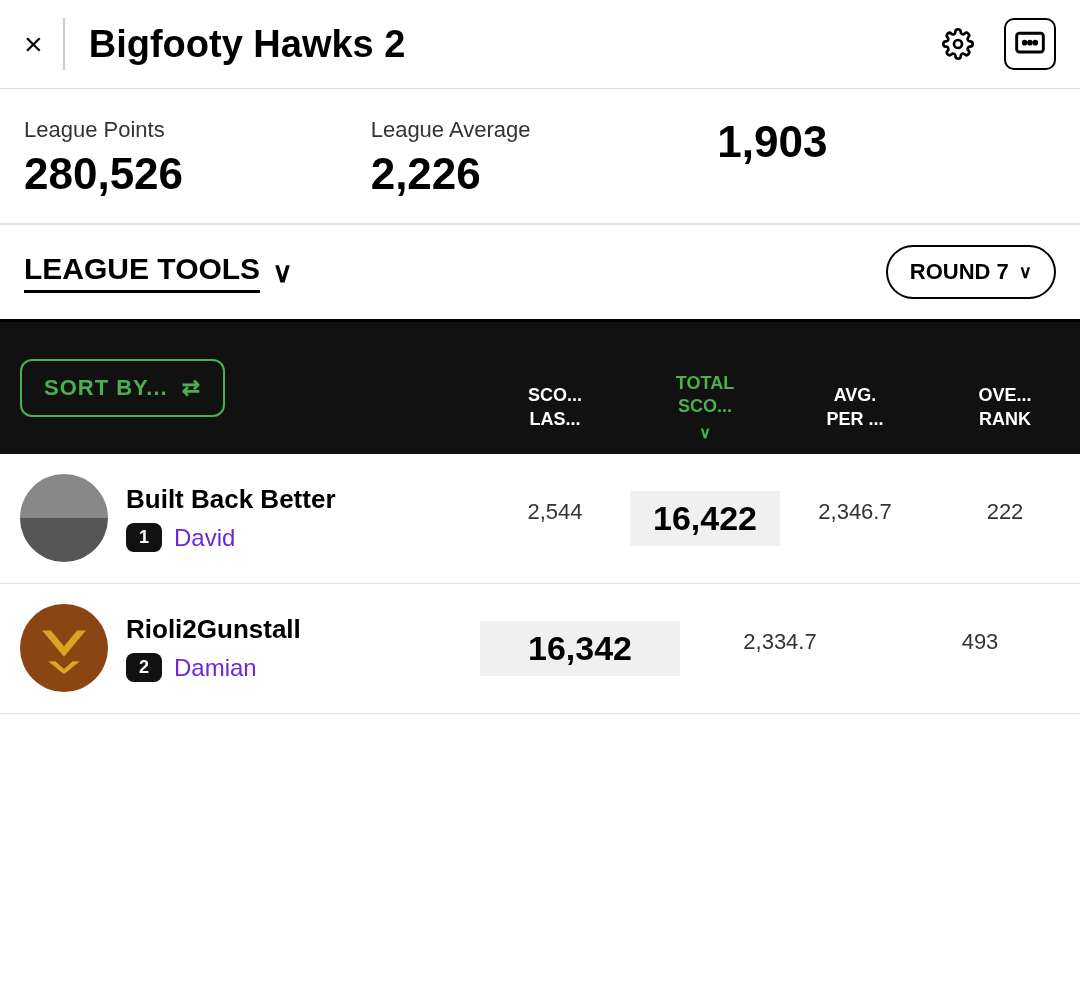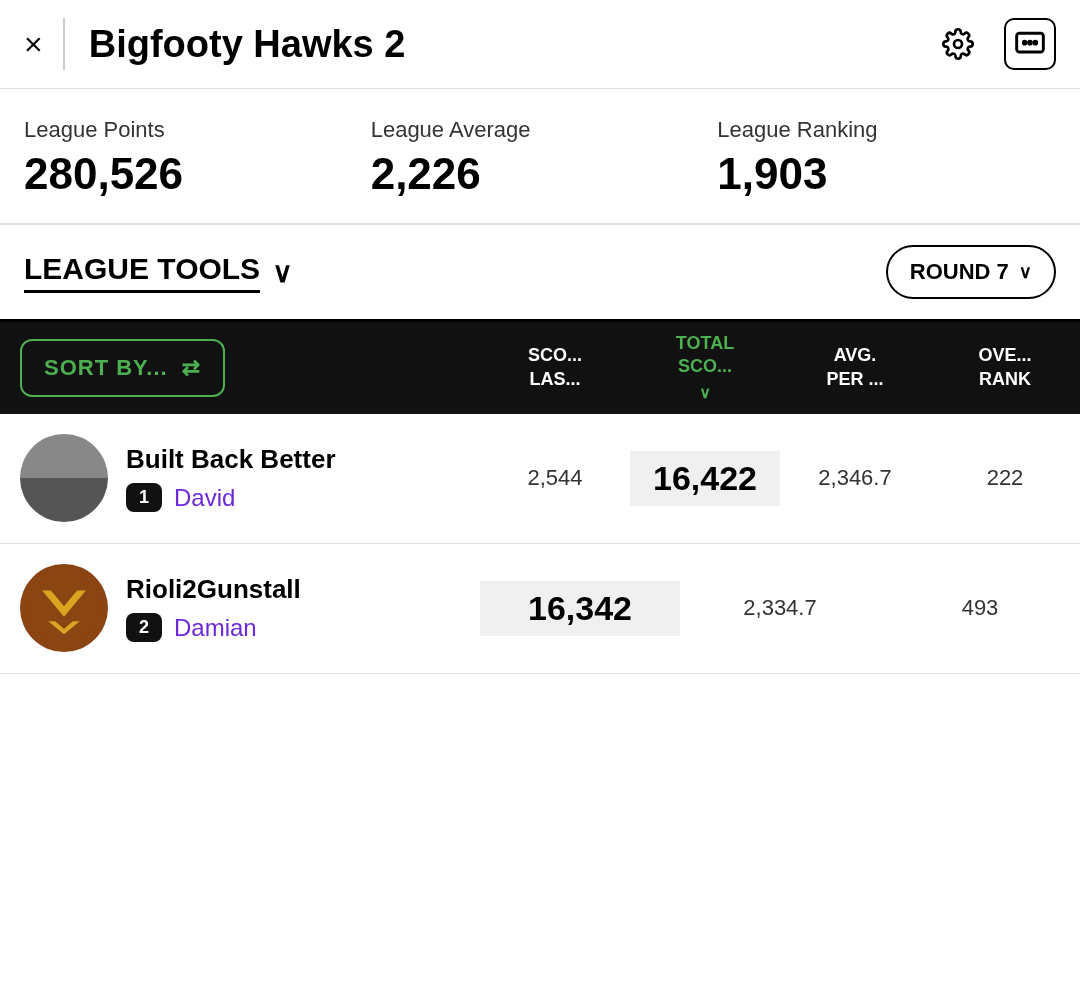--- a/index.html
+++ b/index.html
@@ -164,20 +164,21 @@
       letter-spacing: 1px;
     }
     .sort-arrows {
       font-size: 22px;
       color: #4CAF50;
     }
     .col-headers {
       flex: 1;
       display: flex;
       align-items: center;
+      margin-top: 40px;
     }
     .col-header {
       flex: 1;
       display: flex;
       flex-direction: column;
       align-items: center;
       justify-content: center;
       color: #fff;
       font-size: 18px;
       font-weight: 800;
@@ -254,21 +255,20 @@
       min-width: 36px;
       text-align: center;
     }
     .owner-name {
       font-size: 24px;
       color: #6d28d9;
     }
     .team-data-cols {
       flex: 1;
       display: flex;
-      align-items: center;
     }
     .data-col {
       flex: 1;
       text-align: center;
       font-size: 22px;
       color: #333;
       padding: 8px 4px;
     }
     .data-col.highlighted {
       background: #f0f0f0;
@@ -305,21 +305,20 @@
 <div class="stats-row">
   <div class="stat-item">
     <div class="stat-label">League Points</div>
     <div class="stat-value">280,526</div>
   </div>
   <div class="stat-item">
     <div class="stat-label">League Average</div>
     <div class="stat-value">2,226</div>
   </div>
   <div class="stat-item">
-    <div class="stat-label">League Ranking</div>
     <div class="stat-value">1,903</div>
   </div>
 </div>
 
 <div class="tools-section">
   <button class="league-tools-btn">
     <span class="league-tools-label">LEAGUE TOOLS</span>
     <span class="league-tools-chevron">∨</span>
   </button>
   <button class="round-btn">

